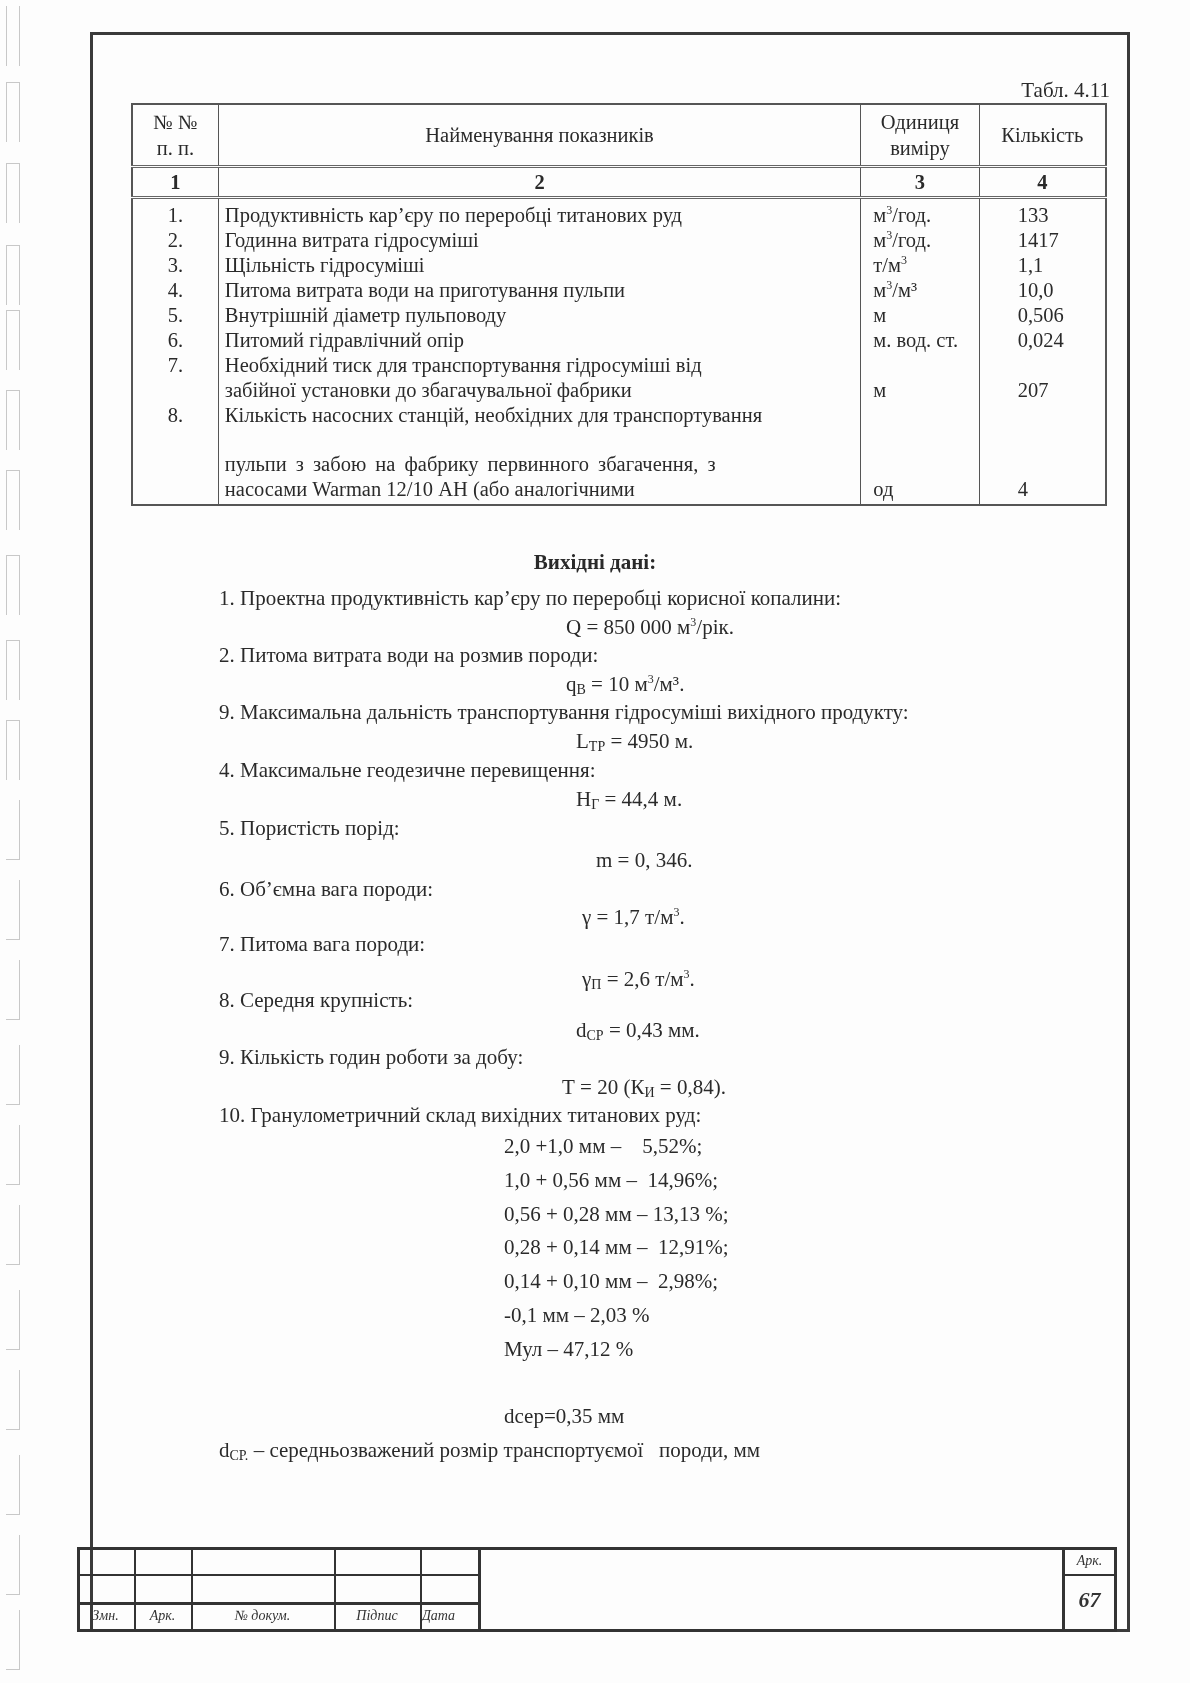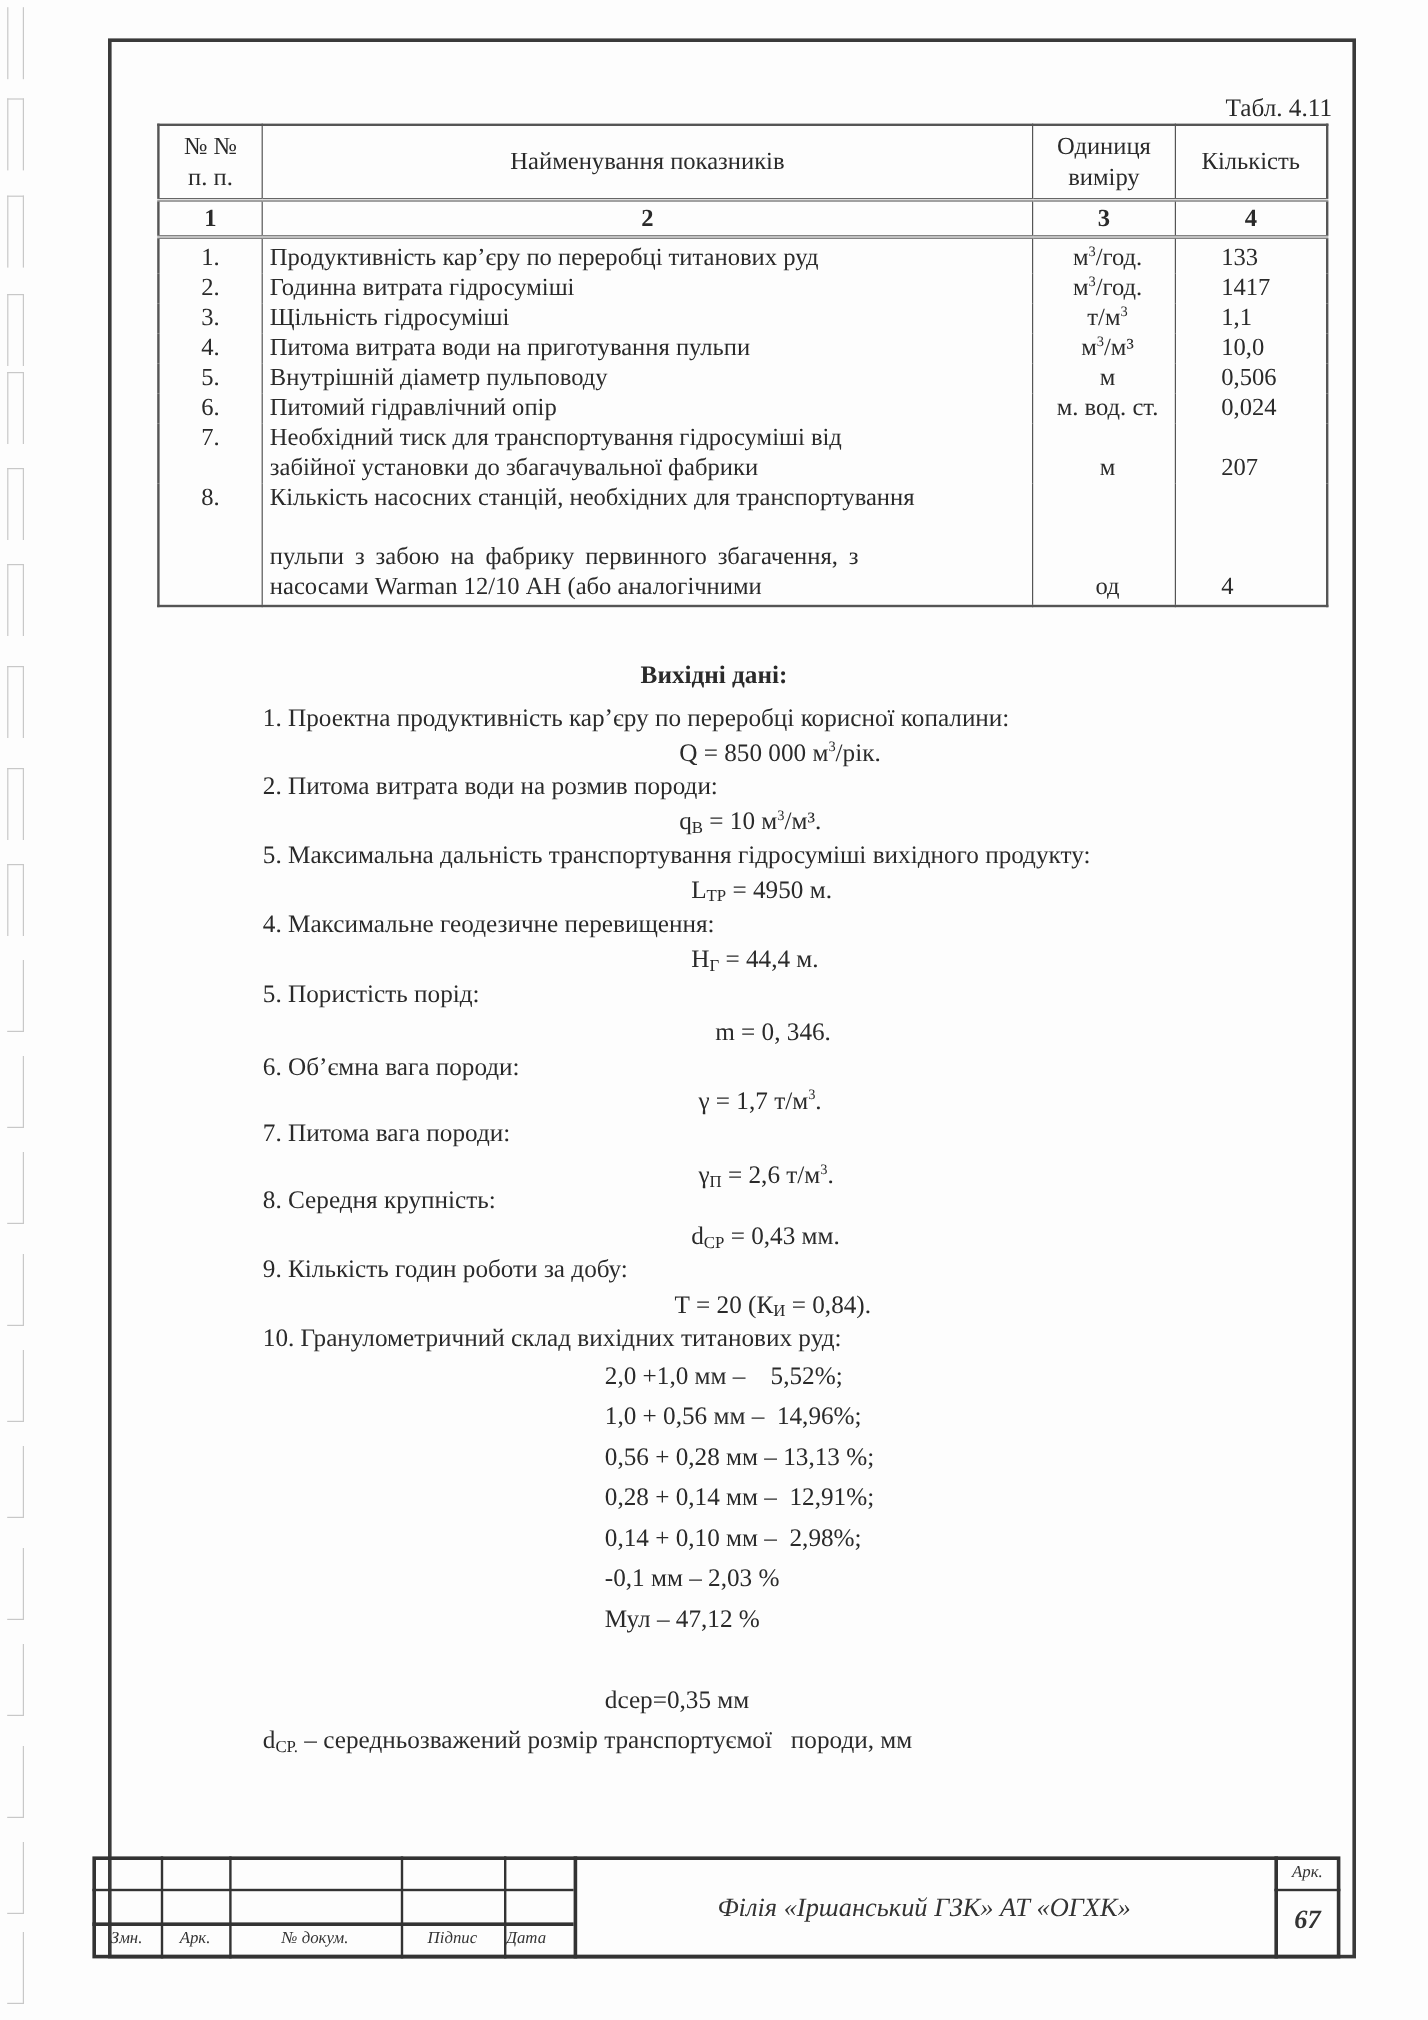--- a/index.html
+++ b/index.html
@@ -26,21 +26,21 @@
   table.main {
     position: absolute; left: 131px; top: 103px; width: 976px;
     border-collapse: collapse; font-size: 20.5px; line-height: 25px;
     border: 2px solid #555;
   }
   table.main th, table.main td { border-left: 1.5px solid #555; border-right: 1.5px solid #555; padding: 0 6px; vertical-align: top; }
   table.main thead th { font-weight: normal; text-align: center; vertical-align: middle; border-bottom: 3px double #666; height: 60px; line-height: 26px; }
   table.main tr.colnums td { font-weight: bold; text-align: center; border-bottom: 3px double #666; height: 28px; line-height: 28px; }
   table.main td.num { text-align: center; width: 74px; }
   table.main td.name { width: 640px; }
-  table.main td.unit { text-align: center; width: 100px; padding-left: 12px; }
+  table.main td.unit { text-align: left; width: 100px; padding-left: 12px; }
   table.main td.qty { text-align: left; padding-left: 38px; width: 82px; }
   table.main td.bottom { vertical-align: bottom; }
   table.main tr.last td { padding-bottom: 2px; }
   .justify { text-align: justify; text-align-last: left; margin-top: 24px; }
   sup { font-size: 12px; line-height: 0; vertical-align: 8px; }
   sub.sc { font-size: 14px; vertical-align: -3px; line-height: 0; }
 
   .section-title {
     position: absolute; left: 0; width: 1190px; top: 550px; text-align: center;
     font-weight: bold; font-size: 21px;
@@ -163,21 +163,21 @@
 </table>
 
 <div class="section-title">Вихідні дані:</div>
 
 <div class="initial" style="left:219px;top:586px">1.   Проектна продуктивність кар’єру по переробці корисної копалини:</div>
 <div class="initial" style="left:566px;top:615px"><span>Q = 850 000 м</span><sup>3</sup><span>/рік.</span></div>
 
 <div class="initial" style="left:219px;top:643px">2. Питома витрата води на розмив породи:</div>
 <div class="initial" style="left:566px;top:672px"><span>q</span><sub class="sc">В</sub><span> = 10 м</span><sup>3</sup><span>/м³.</span></div>
 
-<div class="initial" style="left:219px;top:700px">5. Максимальна дальність транспортування гідросуміші вихідного продукту:</div>
+<div class="initial" style="left:219px;top:700px">9. Максимальна дальність транспортування гідросуміші вихідного продукту:</div>
 <div class="initial" style="left:576px;top:729px"><span>L</span><sub class="sc">ТР</sub><span> = 4950 м.</span></div>
 
 <div class="initial" style="left:219px;top:758px">4. Максимальне геодезичне перевищення:</div>
 <div class="initial" style="left:576px;top:787px"><span>H</span><sub class="sc">Г</sub><span> = 44,4 м.</span></div>
 
 <div class="initial" style="left:219px;top:816px">5. Пористість порід:</div>
 <div class="initial" style="left:596px;top:848px">m = 0, 346.</div>
 
 <div class="initial" style="left:219px;top:877px">6. Об’ємна вага породи:</div>
 <div class="initial" style="left:582px;top:905px"><span>γ = 1,7 т/м</span><sup>3</sup><span>.</span></div>
@@ -216,16 +216,15 @@
   <div style="position:absolute;left:401px;top:0;height:85px;border-left:3px solid #333"></div>
   <div style="position:absolute;left:985px;top:0;height:85px;border-left:3px solid #333"></div>
   <div style="position:absolute;left:985px;top:27px;width:55px;border-top:2px solid #333"></div>
 
   <div class="tb-label" style="left:0;top:61px;width:57px">Змн.</div>
   <div class="tb-label" style="left:57px;top:61px;width:57px">Арк.</div>
   <div class="tb-label" style="left:114px;top:61px;width:143px">№ докум.</div>
   <div class="tb-label" style="left:257px;top:61px;width:86px">Підпис</div>
   <div class="tb-label" style="left:343px;top:61px;width:37px">Дата</div>
 
-  <div class="tb-org">Філія «Іршанський ГЗК» АТ «ОГХК»</div>
   <div class="tb-sheet-label" style="left:985px;top:6px;width:55px">Арк.</div>
   <div class="tb-sheet-num" style="left:985px;top:40px;width:55px">67</div>
 </div>
 
 </body></html>

